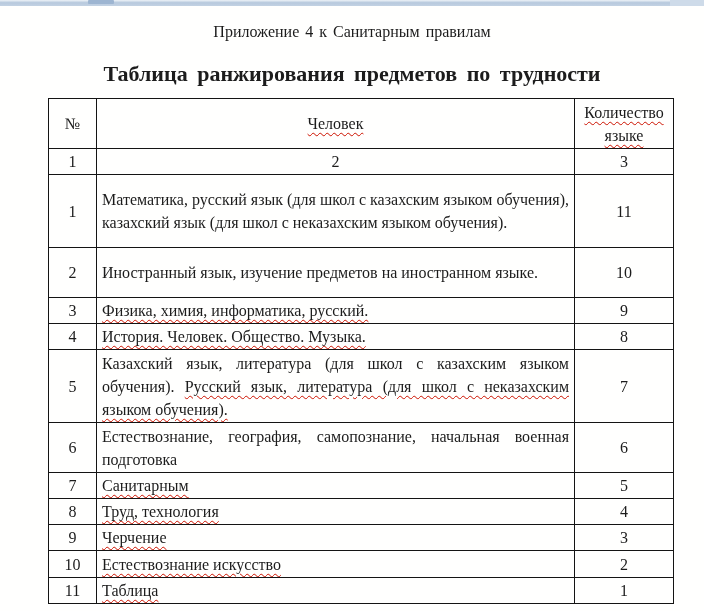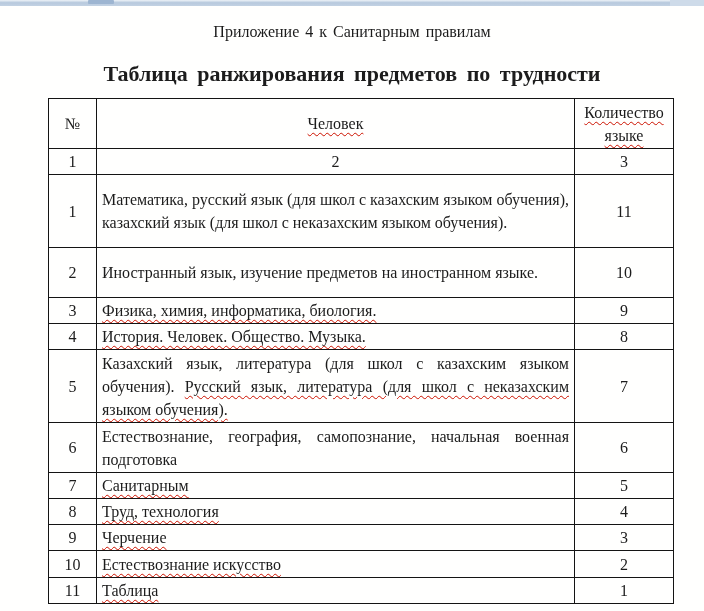--- a/index.html
+++ b/index.html
@@ -141,21 +141,21 @@
       </tr>
 
       <tr class="rh-2line">
         <td class="c-num">2</td>
         <td class="c-subject"><span>Иностранный язык, изучение предметов на иностранном языке.</span><span class="wavy"></span></td>
         <td class="c-score">10</td>
       </tr>
 
       <tr class="rh-1line">
         <td class="c-num">3</td>
-        <td class="c-subject"><span></span><span class="wavy">Физика, химия, информатика, биология.</span></td>
+        <td class="c-subject"><span></span><span class="wavy">Физика, химия, информатика, русский.</span></td>
         <td class="c-score">9</td>
       </tr>
 
       <tr class="rh-1line">
         <td class="c-num">4</td>
         <td class="c-subject"><span></span><span class="wavy">История. Человек. Общество. Музыка.</span></td>
         <td class="c-score">8</td>
       </tr>
 
       <tr class="rh-3line">

